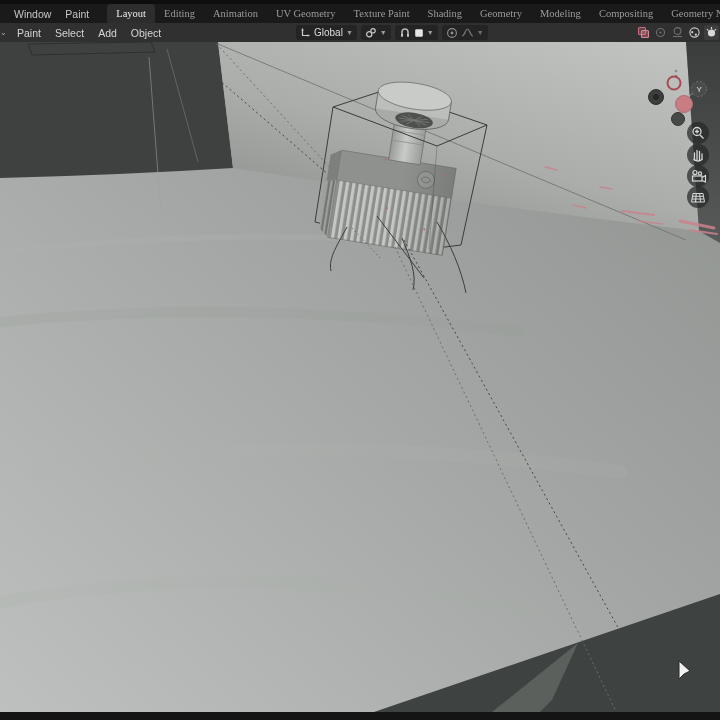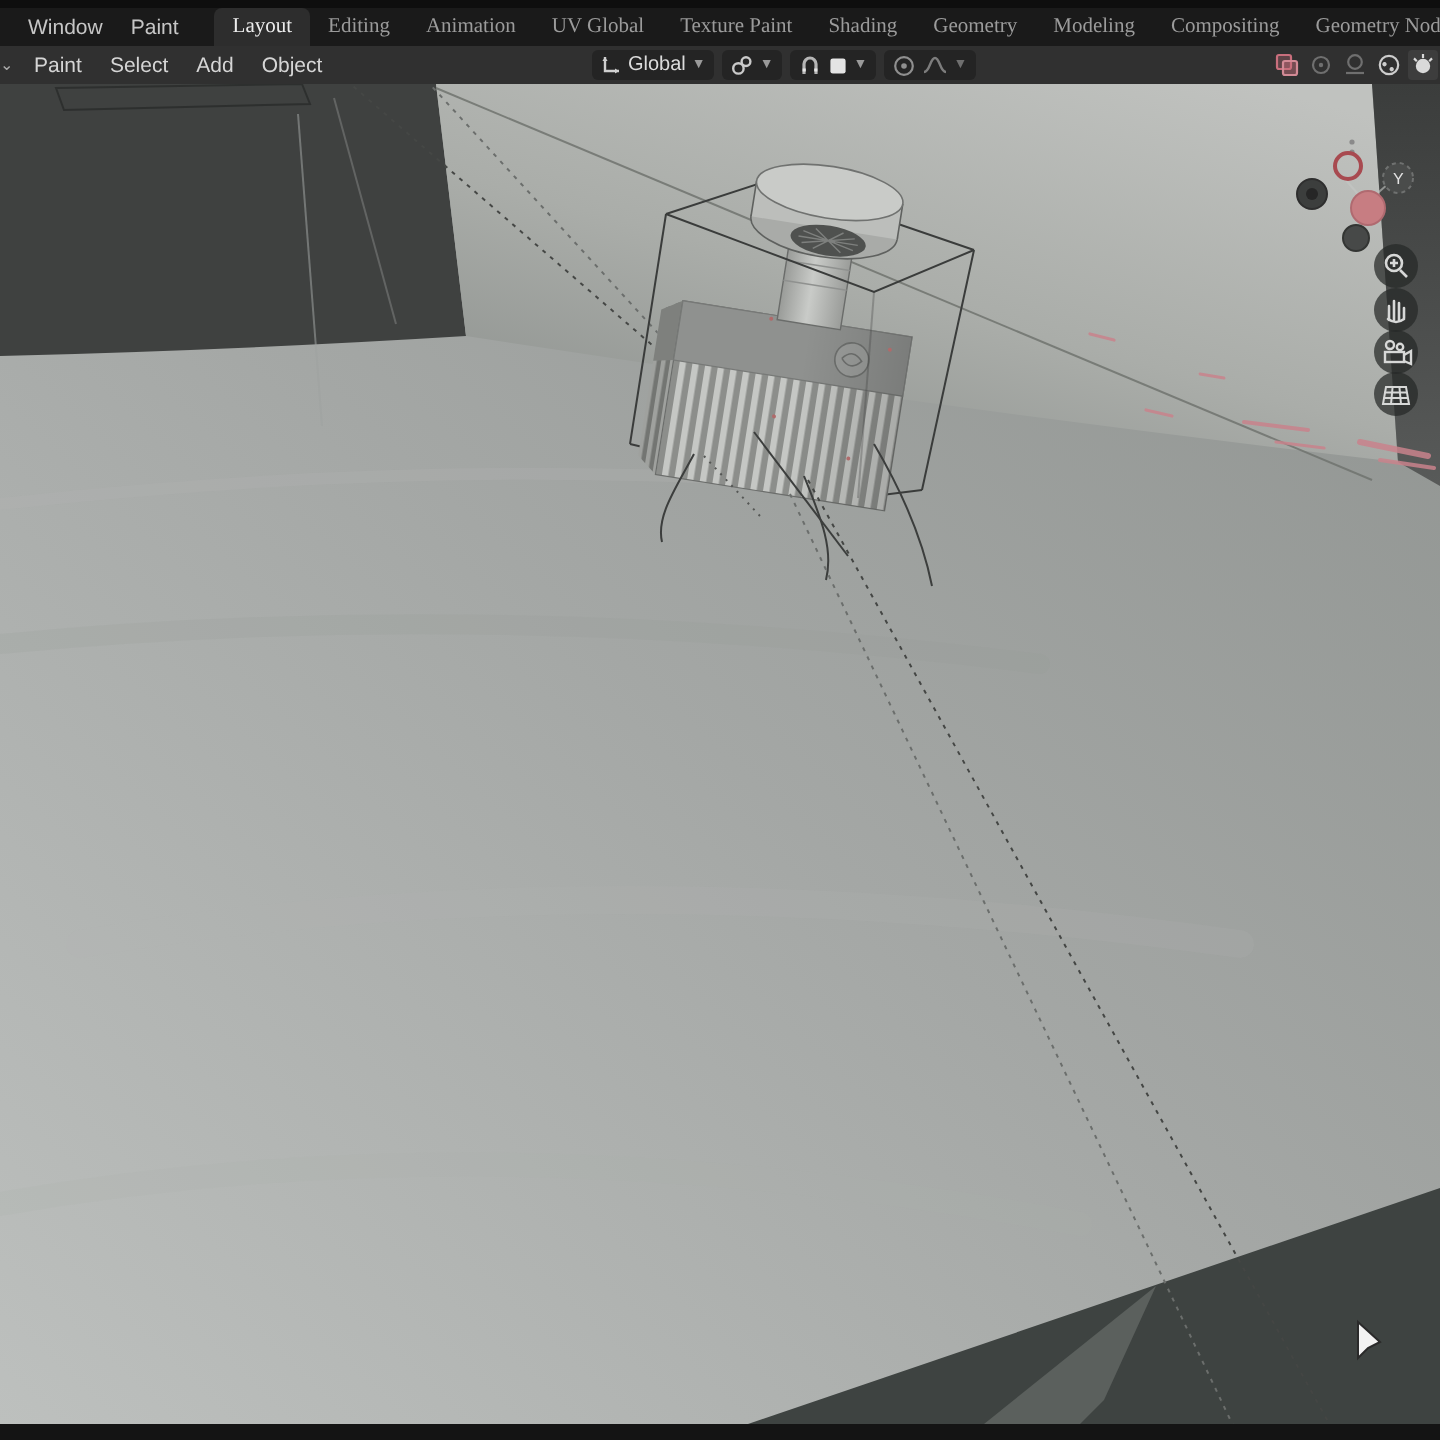--- a/index.html
+++ b/index.html
@@ -41,21 +41,21 @@
 
   <div class="top-strip"></div>
 
   <div class="topbar">
     <span class="menu">Window</span>
     <span class="menu">Paint</span>
     <div class="workspace-tabs">
       <span class="ws-tab active">Layout</span>
       <span class="ws-tab">Editing</span>
       <span class="ws-tab">Animation</span>
-      <span class="ws-tab">UV Global</span>
+      <span class="ws-tab">UV Geometry</span>
       <span class="ws-tab">Texture Paint</span>
       <span class="ws-tab">Shading</span>
       <span class="ws-tab">Geometry</span>
       <span class="ws-tab">Modeling</span>
       <span class="ws-tab">Compositing</span>
       <span class="ws-tab">Geometry Nodes</span>
 
     </div>
   </div>
 

